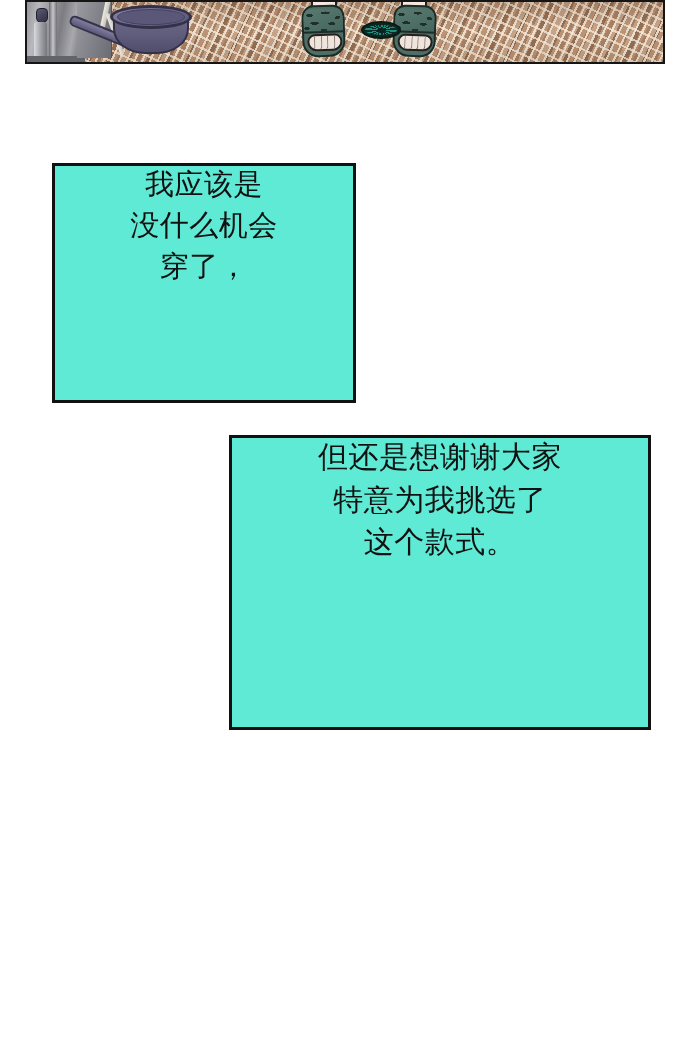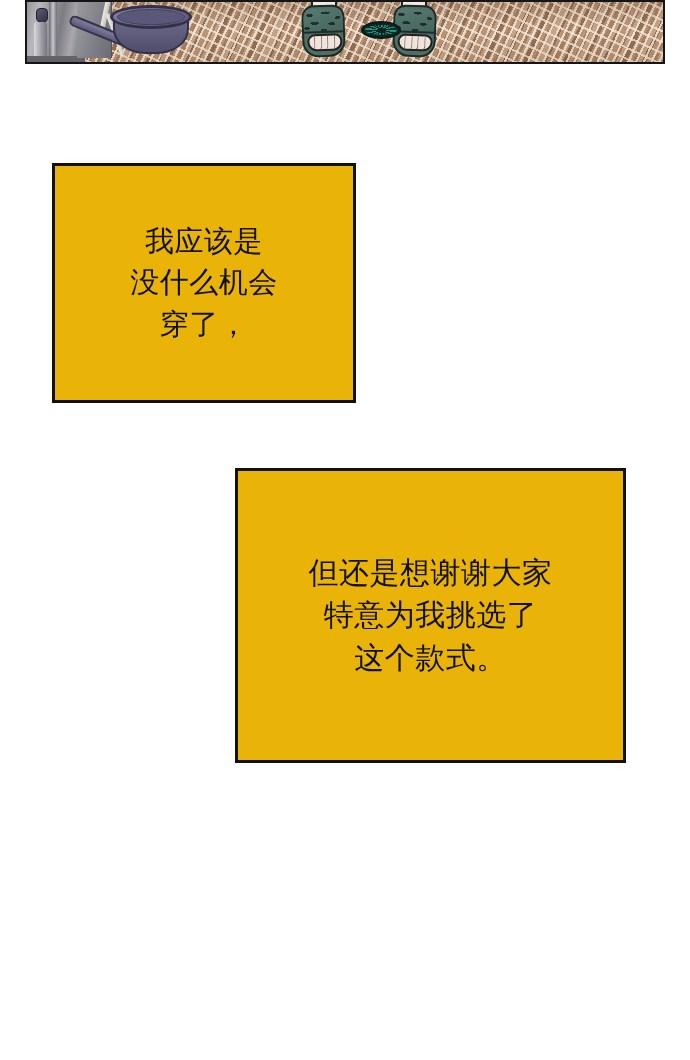--- a/index.html
+++ b/index.html
@@ -241,39 +241,39 @@
     left: 50%; top: 50%;
     width: 9px; height: 5px;
     margin-left: -4.5px; margin-top: -2.5px;
     border-radius: 50%;
     background: #0c221e;
   }
 
   
   .caption-box {
     position: absolute;
-    background: #eab308;
+    background: #5eead4;
     border: 3px solid #111111;
     box-sizing: border-box;
     display: flex;
-    align-items: center;
+    align-items: flex-start;
     justify-content: center;
+    font-family: Liberation Mono, monospace;
   }
   #caption-box-1 {
     left: 52px;
     top: 163px;
     width: 304px;
     height: 240px;
   }
   #caption-box-2 {
-    left: 235px;
+    left: 229px;
     top: 435px;
-    width: 391px;
+    width: 422px;
     height: 295px;
-    margin-top: 33px;
   }
   .caption-text {
     color: #111111;
     font-size: 30px;
     line-height: 1.42;
     text-align: center;
     white-space: pre-line;
     letter-spacing: 0.5px;
     font-weight: 500;
   }

